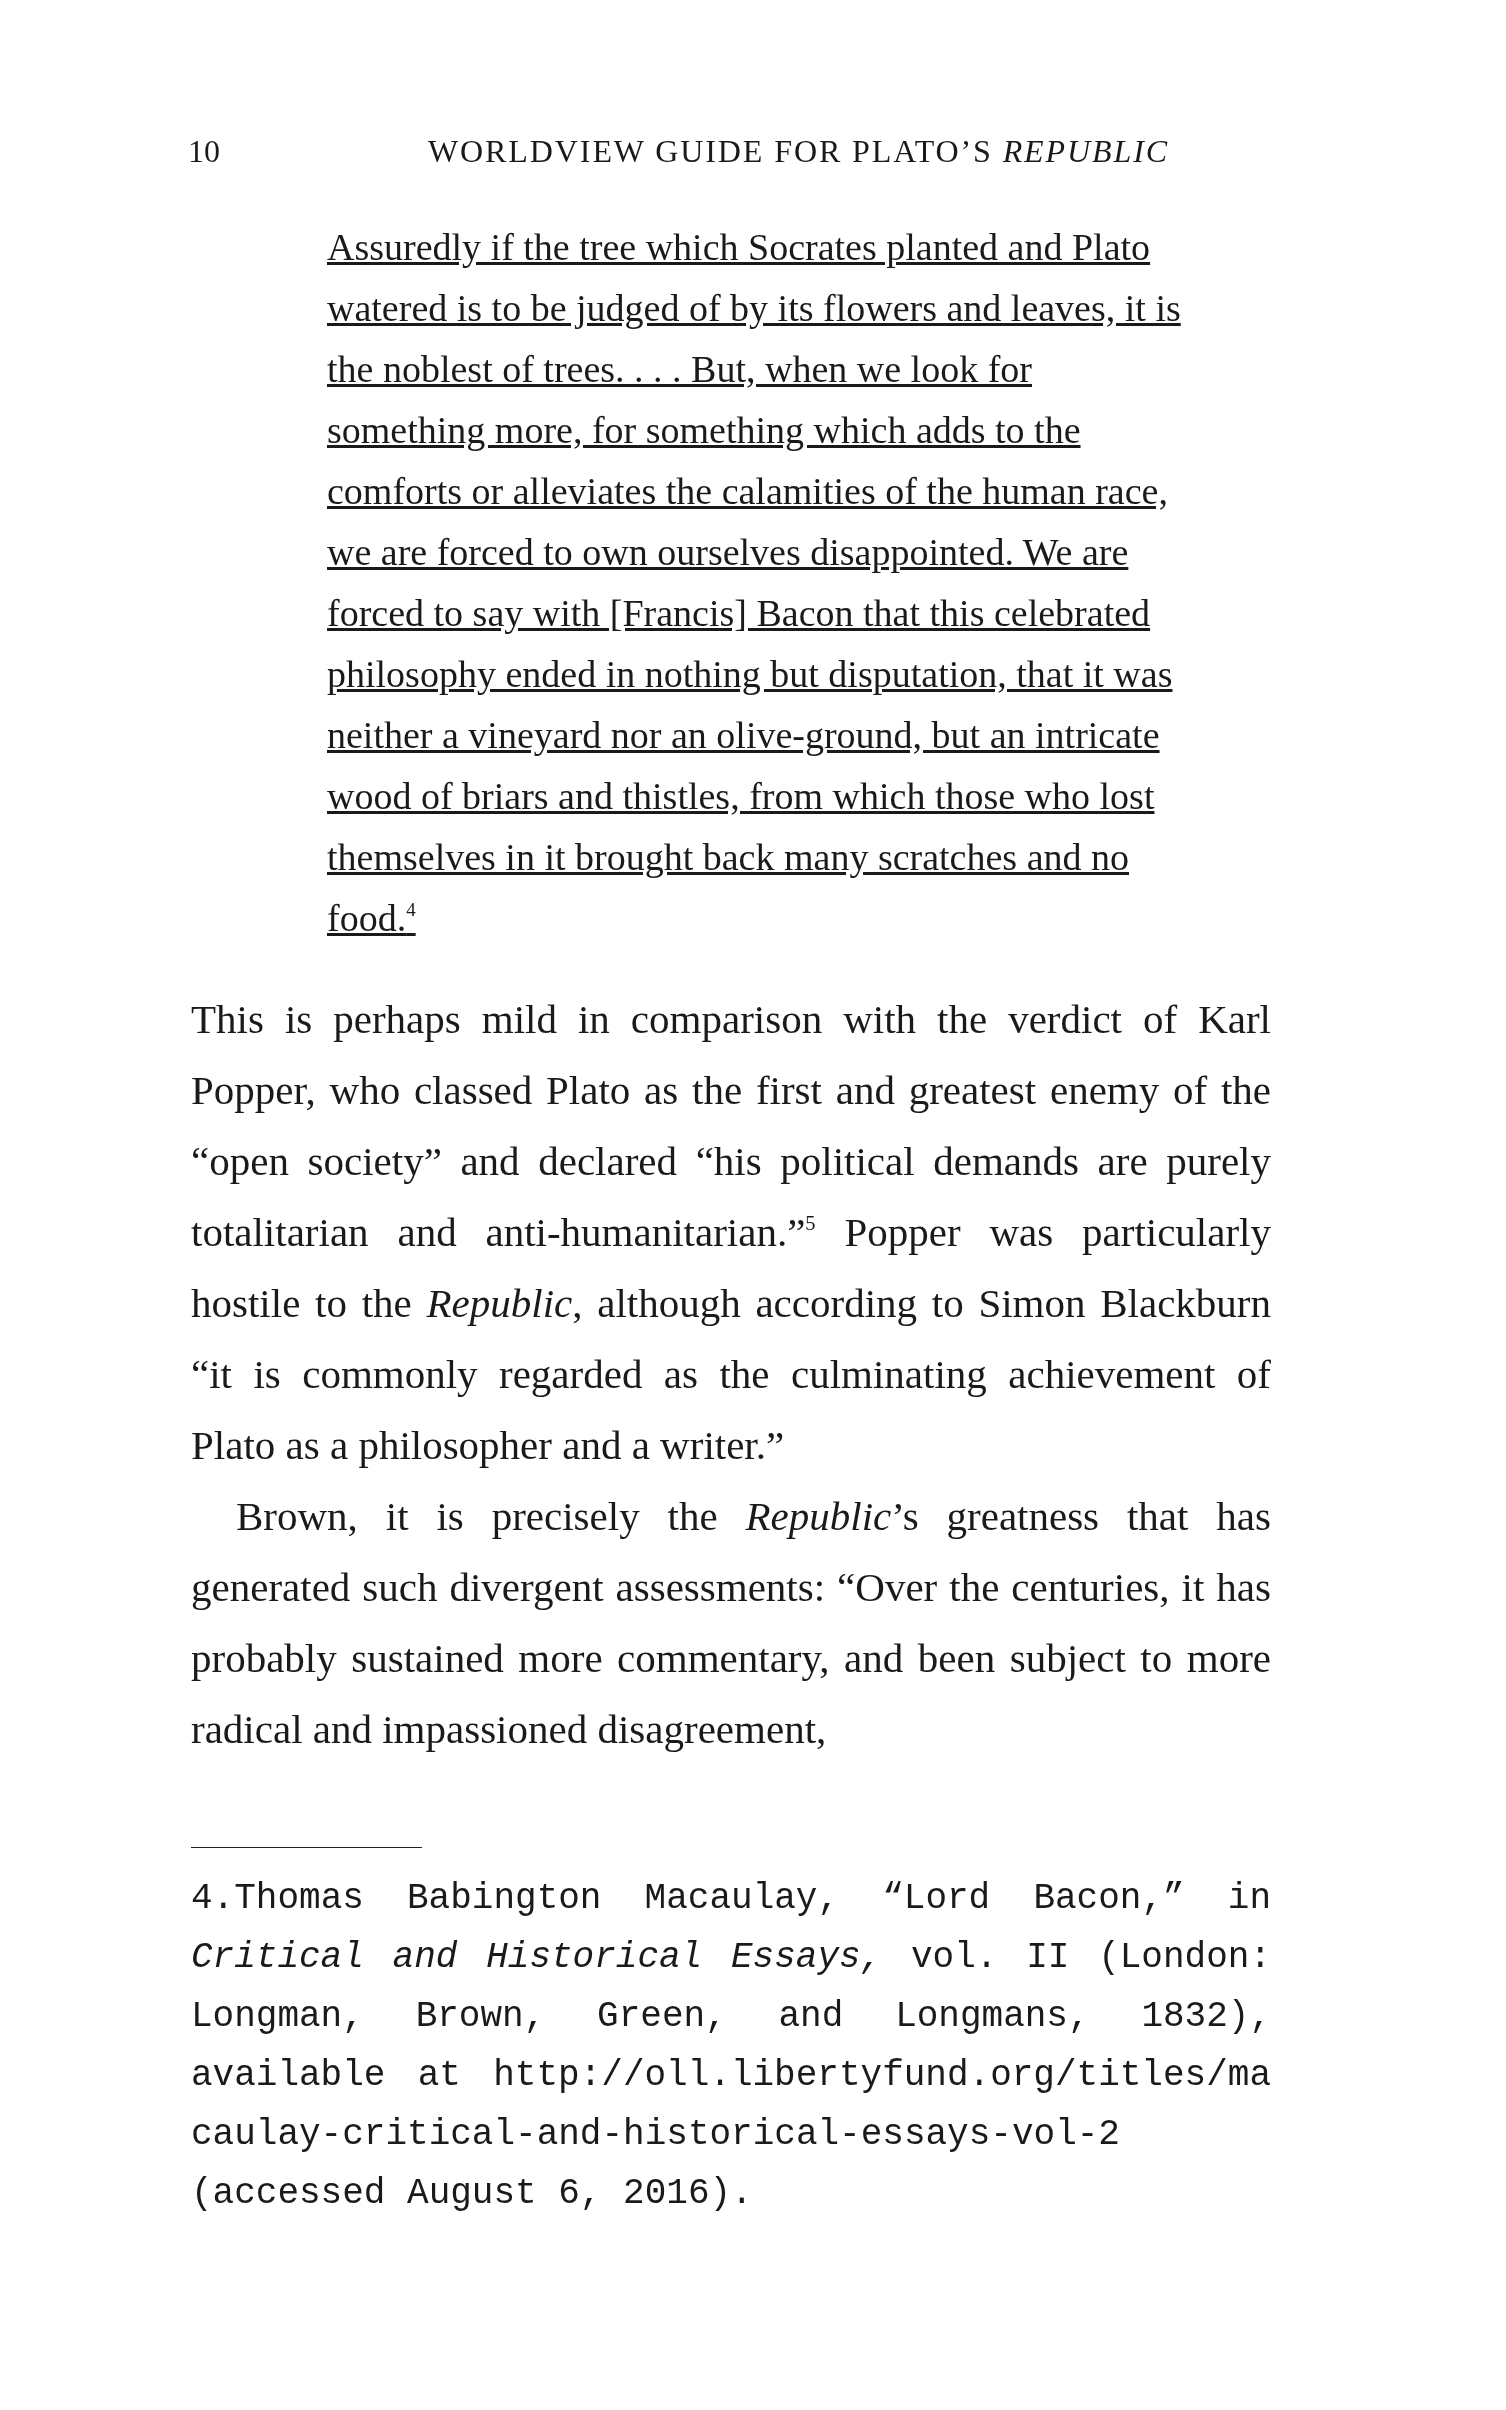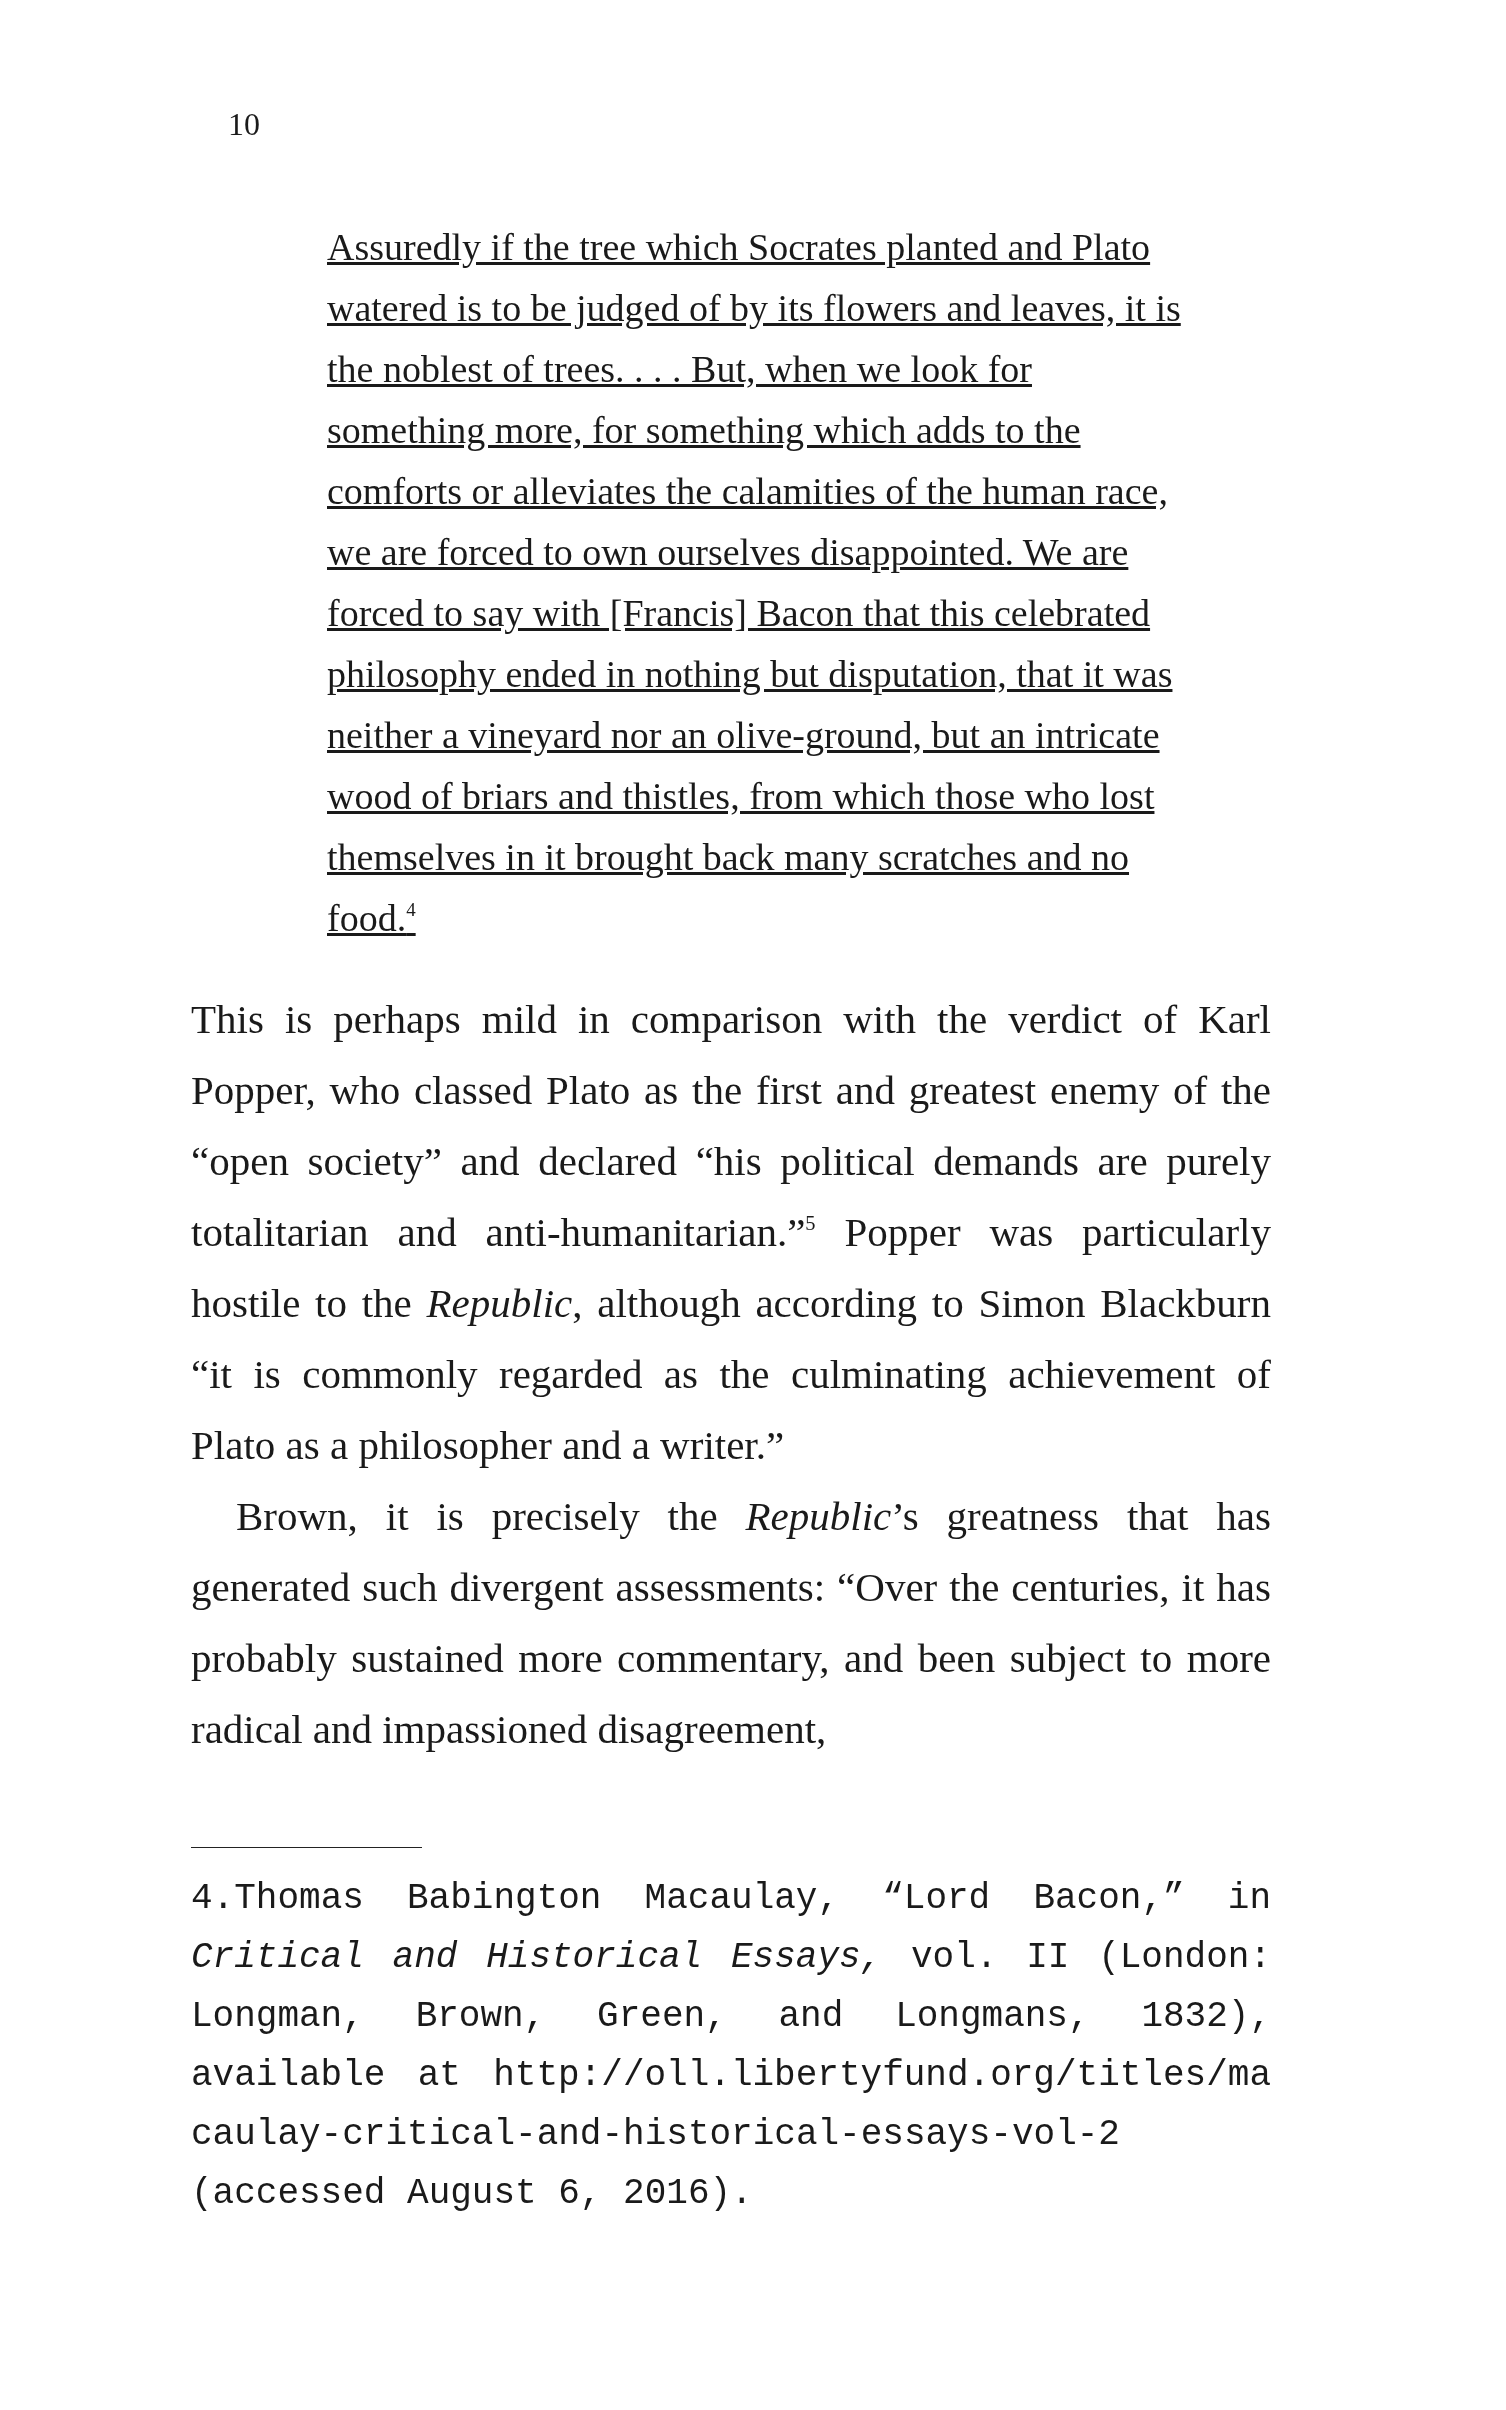--- a/index.html
+++ b/index.html
@@ -1,18 +1,18 @@
 <!DOCTYPE html>
 <html style="font-size:15px"><head>
 <meta charset="utf-8">
 <style>
   html, body { margin: 0; padding: 0; background: #ffffff; }
   body { width: 1507px; height: 2411px; position: relative; overflow: hidden;
          font-family: "Liberation Serif", "DejaVu Serif", serif; color: #1a1a1a; }
-  .running-head { position: absolute; top: 106px; left: 188px; width: 1083px; height: 56px; margin-left: 40px; }
+  .running-head { position: absolute; top: 133px; left: 188px; width: 1083px; height: 56px; }
   .page-num { position: absolute; left: 0; top: 0; font-size: 32px; }
   .running-title { position: absolute; left: 240px; top: 0; font-size: 32px; letter-spacing: 1.9px; white-space: nowrap; }
   .running-title i { letter-spacing: 1.9px; }
   .blockquote { position: absolute; left: 327px; top: 217px; width: 866px;
                 font-size: 38px; line-height: 61px; }
   .blockquote p { margin: 0; text-decoration: underline; }
   .body-text { position: absolute; left: 191px; top: 984px; width: 1080px;
                font-size: 41px; line-height: 71px; text-align: justify; }
   .body-text p { margin: 0; }
   .body-text p.cont { text-indent: 0; }
@@ -22,20 +22,21 @@
   .notes { position: absolute; left: 191px; top: 1869px; width: 1080px;
            font-size: 36px; line-height: 59px; text-align: justify; }
   .notes p { margin: 0; font-family: Liberation Mono, monospace; }
   .url { word-break: break-all; }
 </style>
 </head>
 <body>
 
 <div class="running-head">
   <span class="page-num">10</span>
+  <span class="running-title"><span>WORLDVIEW GUIDE FOR PLATO’S </span><i>REPUBLIC</i></span>
 </div>
 
 <div class="blockquote">
   <p><span>Assuredly if the tree which Socrates planted and Plato watered is to be judged of by its flowers and leaves, it is the noblest of trees. . . . But, when we look for something more, for something which adds to the comforts or alleviates the calamities of the human race, we are forced to own ourselves disappointed. We are forced to say with [Francis] Bacon that this celebrated philosophy ended in nothing but disputation, that it was neither a vineyard nor an olive-ground, but an intricate wood of briars and thistles, from which those who lost themselves in it brought back many scratches and no food.</span><sup>4</sup></p>
 </div>
 
 <div class="body-text">
   <p class="cont"><span>This is perhaps mild in comparison with the verdict of Karl Popper, who classed Plato as the first and greatest enemy of the “open society” and declared “his political demands are purely totalitarian and anti-humanitarian.”</span><sup>5</sup><span> Popper was particularly hostile to the </span><i>Republic</i><span>, although according to Simon Blackburn “it is commonly regarded as the culminating achievement of Plato as a philosopher and a writer.”</span></p>
   <p class="ind"><span>Brown, it is precisely the </span><i>Republic</i><span>’s greatness that has generated such divergent assessments: “Over the centuries, it has probably sustained more commentary, and been subject to more radical and impassioned disagreement,</span></p>
 </div>

